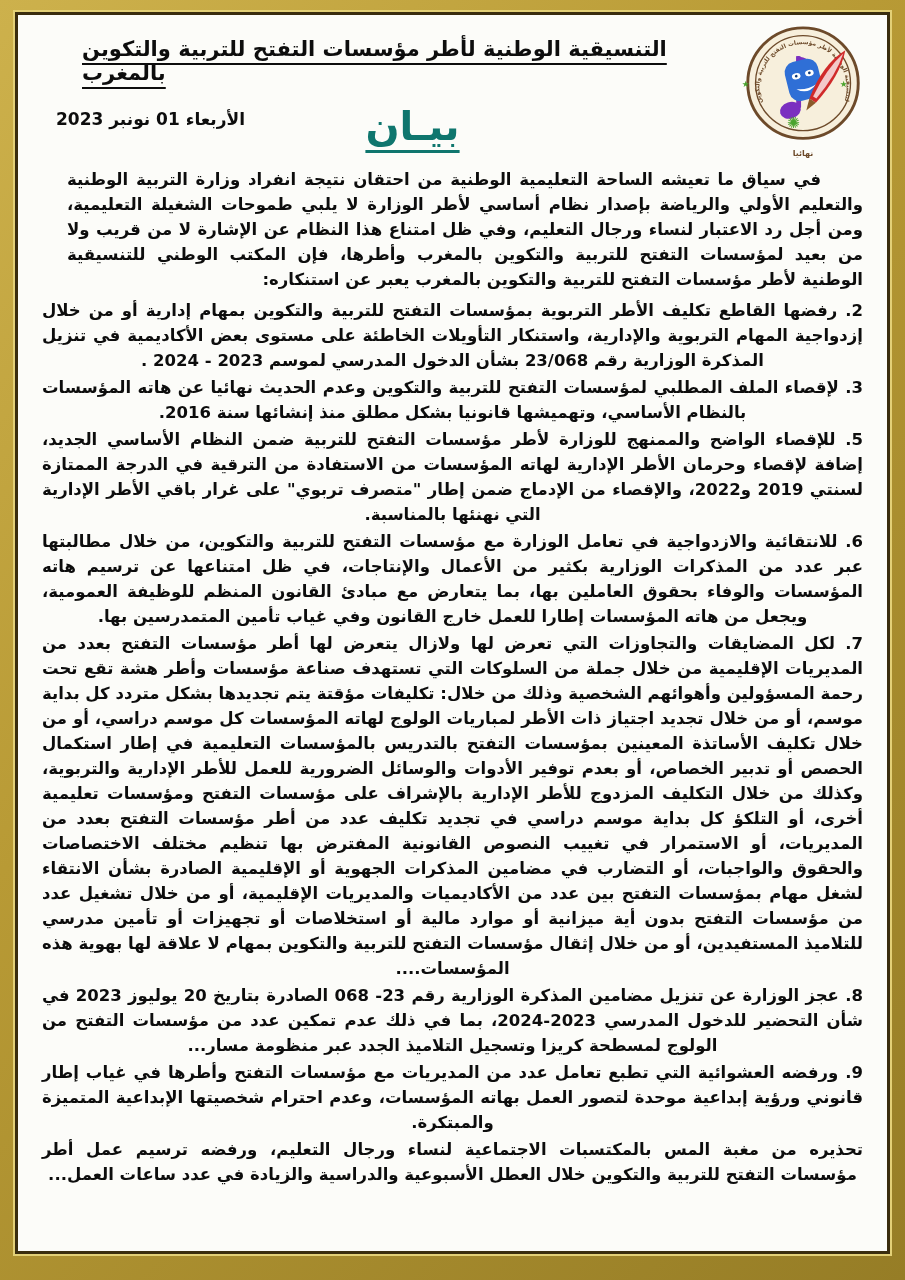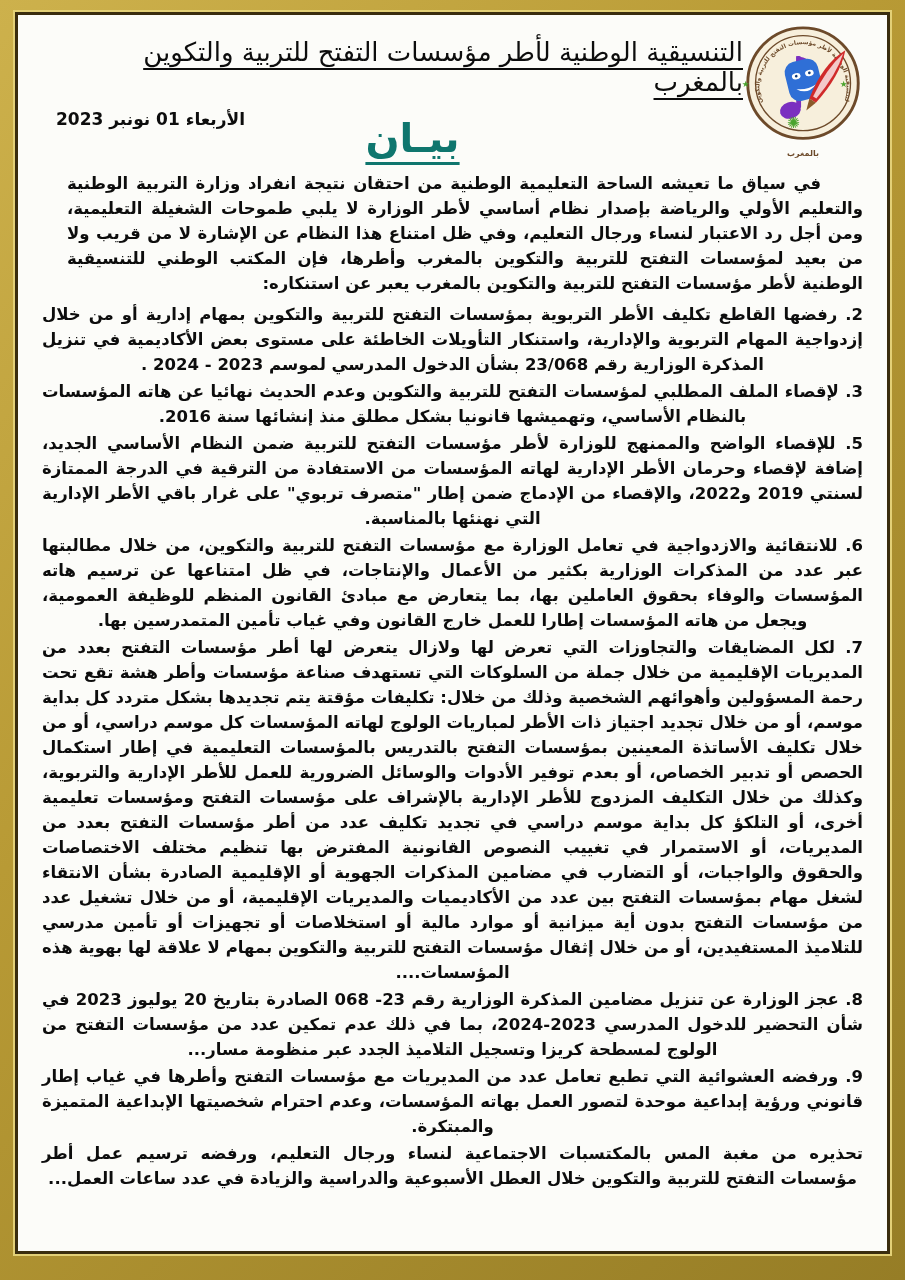--- a/index.html
+++ b/index.html
@@ -23,22 +23,22 @@
     direction:rtl;
     padding:14px 24px 8px 24px;
     color:#0d0d0d;
     height:100%;
   }
 
   
   .header { position:relative; min-height:128px; }
   .logo-wrap { position:absolute; left:auto; right:-6px; top:-6px; width:132px; text-align:center; }
   .org-title {
-    font-size:26px; font-weight:400;
-    text-align:right;
+    font-size:21px; font-weight:700;
+    text-align:left;
     padding:8px 120px 0 40px;
     text-decoration:underline;
     text-decoration-thickness:2px;
     text-underline-offset:7px;
     letter-spacing:0.2px;
   }
   .bayan {
     margin-top:18px;
     font-size:40px; font-weight:700;
     color:#0f766e;
@@ -115,21 +115,21 @@
             <g transform="rotate(33 88 60)">
               <path d="M88,22 q10,25 4,62 l-8,0 q-8,-37 4,-62 z" fill="#d02a2a"></path>
               <path d="M88,26 q6,22 2,54 l-4,0 q-4,-32 2,-54 z" fill="#ffffff" opacity="0.75"></path>
               <path d="M84,84 l8,0 l-4,12 z" fill="#8a5a2a"></path>
             </g>
 
             <g>
               <text x="62" y="108" font-size="16" fill="#4aa32e">✺</text>
             </g>
           </svg>
-          <div style="font-size:8px;color:#6d4a2a;font-weight:bold;margin-top:-8px;">بالمغرب</div>
+          <div style="font-size:8px;color:#6d4a2a;font-weight:bold;margin-top:-8px;">نهائيا</div>
         </div>
 
         <div class="org-title">التنسيقية الوطنية لأطر مؤسسات التفتح للتربية والتكوين بالمغرب</div>
         <div class="bayan">بيـان</div>
         <div class="date-line">الأربعاء 01 نونبر 2023</div>
       </div>
 
       <div class="doc-body">
         <p class="intro">في سياق ما تعيشه الساحة التعليمية الوطنية من احتقان نتيجة انفراد وزارة التربية الوطنية والتعليم الأولي والرياضة بإصدار نظام أساسي لأطر الوزارة لا يلبي طموحات الشغيلة التعليمية، ومن أجل رد الاعتبار لنساء ورجال التعليم، وفي ظل امتناع هذا النظام عن الإشارة لا من قريب ولا من بعيد لمؤسسات التفتح للتربية والتكوين بالمغرب وأطرها، فإن المكتب الوطني للتنسيقية الوطنية لأطر مؤسسات التفتح للتربية والتكوين بالمغرب يعبر عن استنكاره:</p>
 

